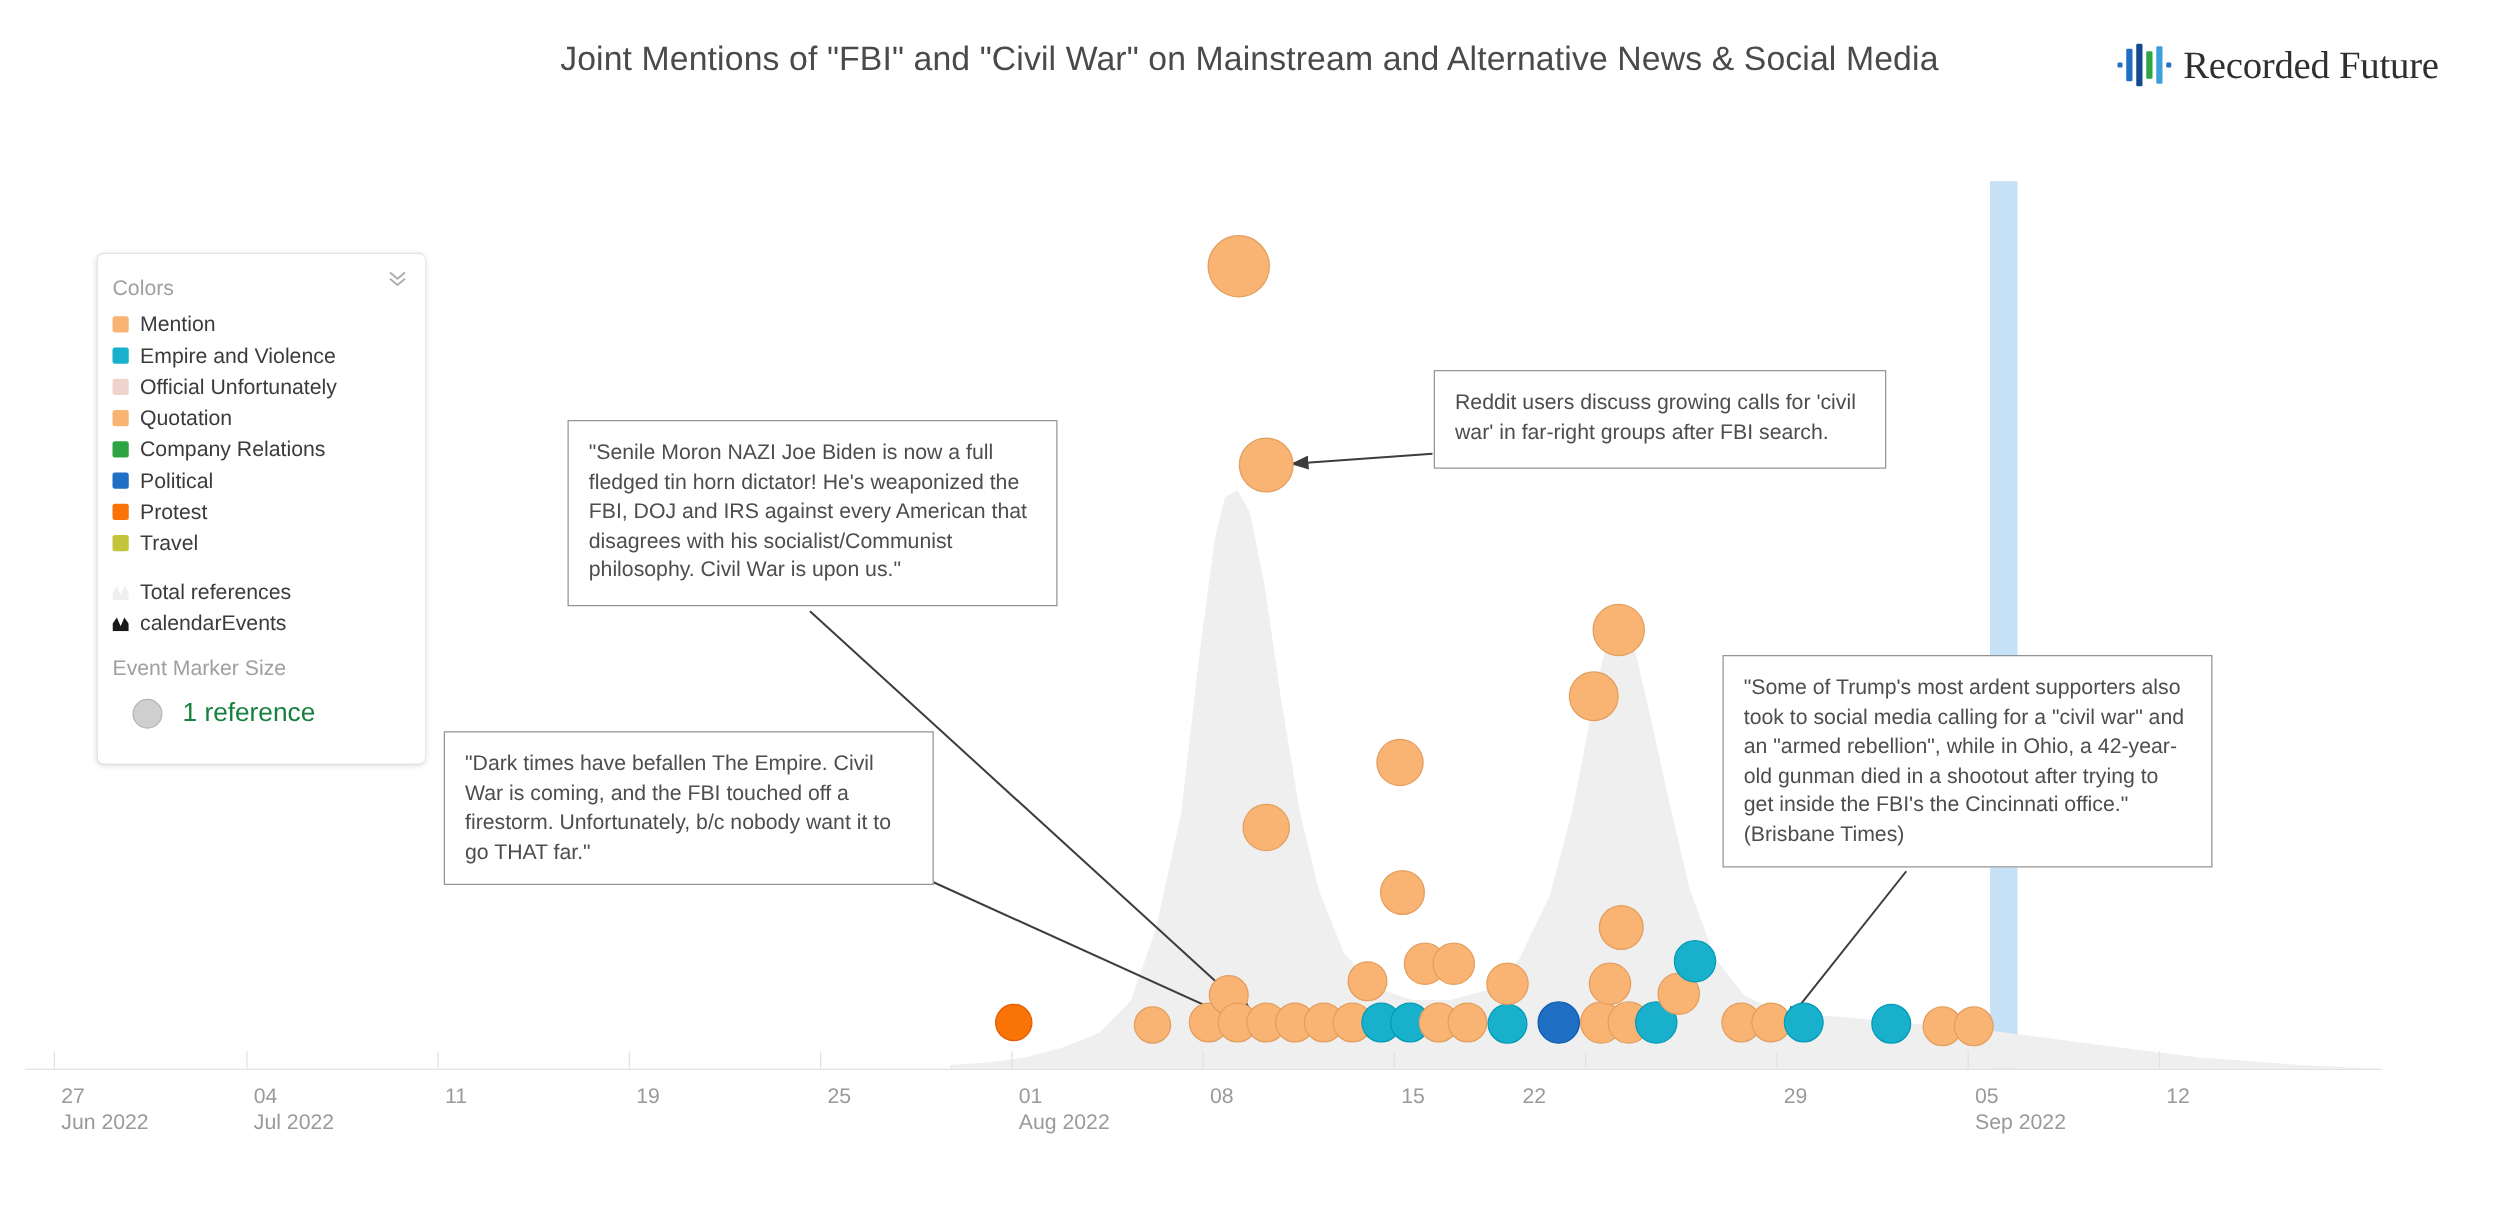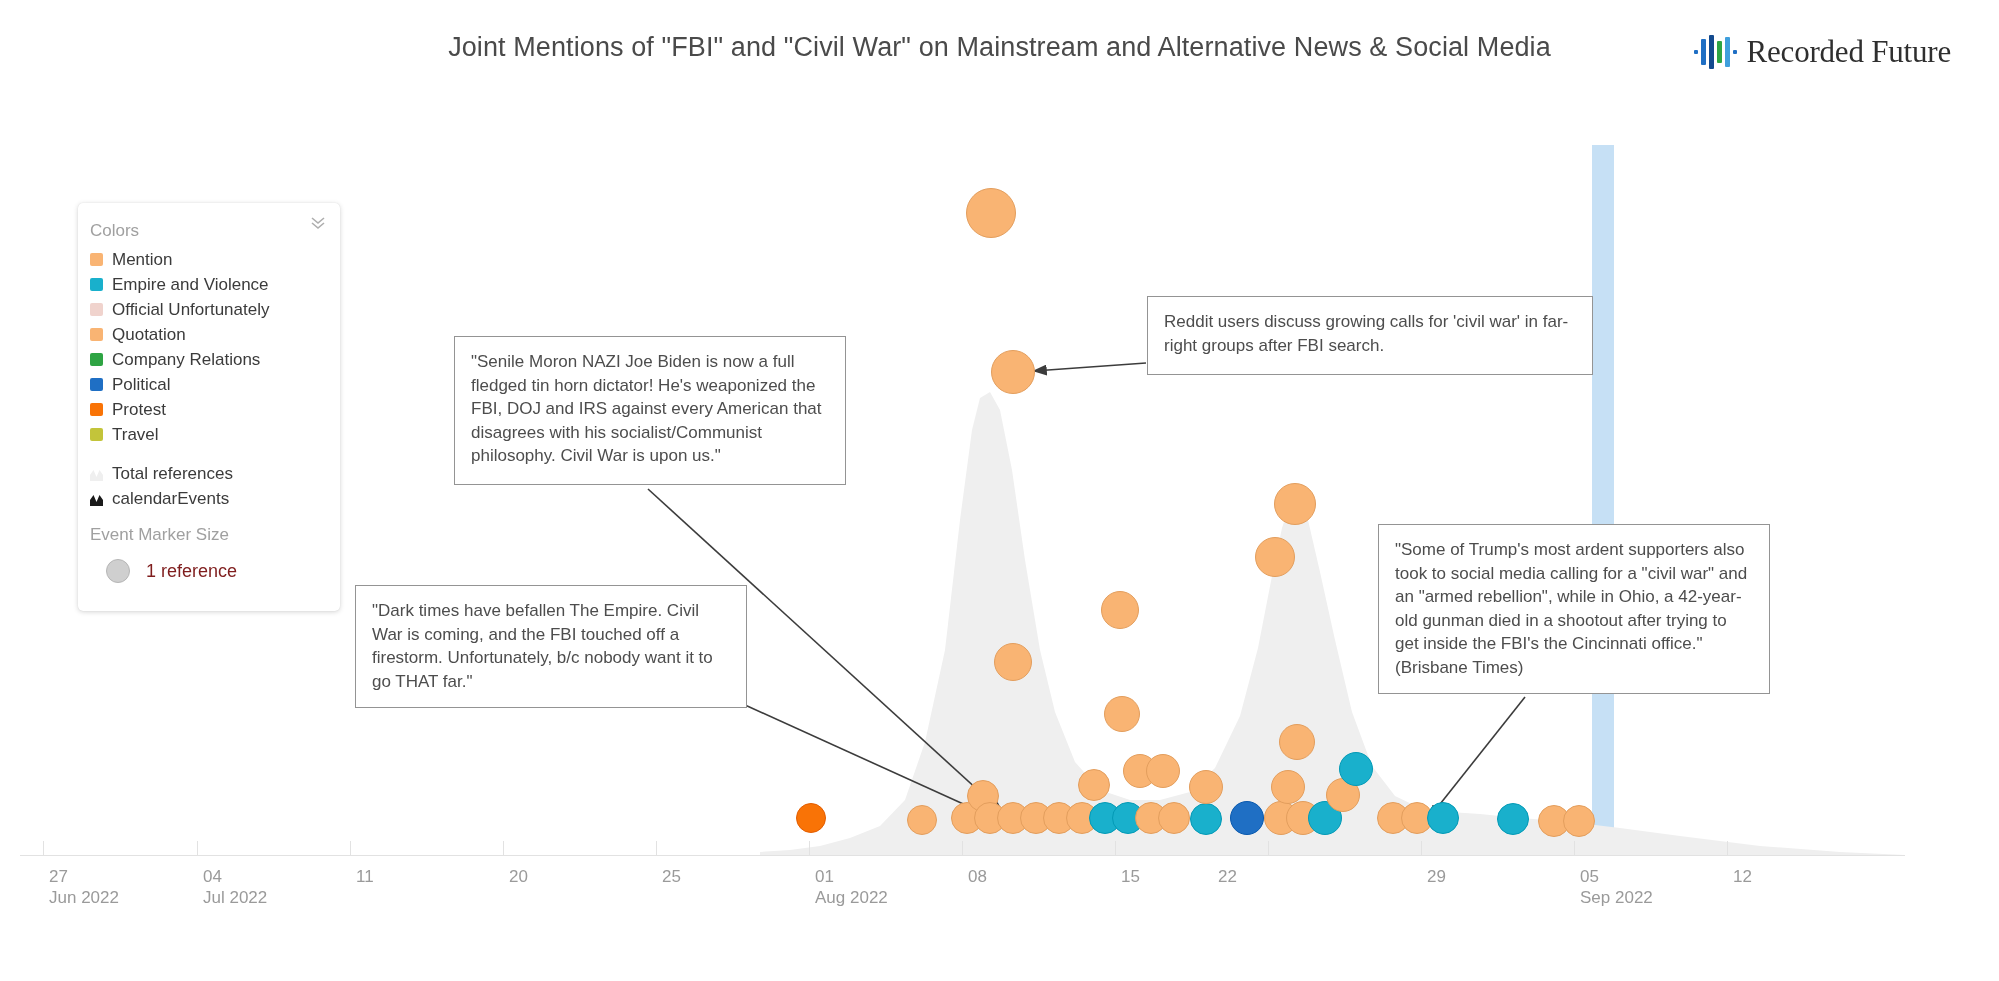--- a/index.html
+++ b/index.html
@@ -148,22 +148,22 @@
     height: 40px;
   }
   .size-row.big { height: 50px; }
   .size-bubble {
     background: #cfcfcf;
     border: 1px solid #b6b6b6;
     border-radius: 50%;
     flex: 0 0 auto;
   }
   .size-label {
-    font-size: 18px;
-    color: #7f1d1d;
+    font-size: 21px;
+    color: #15803d;
     white-space: nowrap;
   }
 
   
   .annotation {
     position: absolute;
     background: #ffffff;
     border: 1px solid #949494;
     box-sizing: border-box;
     padding: 13px 16px 14px 16px;
@@ -264,21 +264,21 @@
     <div class="axis-tick" style="left: 1115px;"></div>
     <div class="axis-tick" style="left: 1268px;"></div>
     <div class="axis-tick" style="left: 1421px;"></div>
     <div class="axis-tick" style="left: 1574px;"></div>
     <div class="axis-tick" style="left: 1727px;"></div>
   </div>
 <div id="axis-labels">
     <div class="axis-label" style="left: 49px;"><span>27</span><span class="sub">Jun 2022</span></div>
     <div class="axis-label" style="left: 203px;"><span>04</span><span class="sub">Jul 2022</span></div>
     <div class="axis-label" style="left: 356px;"><span>11</span></div>
-    <div class="axis-label" style="left: 509px;"><span>20</span></div>
+    <div class="axis-label" style="left: 509px;"><span>19</span></div>
     <div class="axis-label" style="left: 662px;"><span>25</span></div>
     <div class="axis-label" style="left: 815px;"><span>01</span><span class="sub">Aug 2022</span></div>
     <div class="axis-label" style="left: 968px;"><span>08</span></div>
     <div class="axis-label" style="left: 1121px;"><span>15</span></div>
     <div class="axis-label" style="left: 1218px;"><span>22</span></div>
     <div class="axis-label" style="left: 1427px;"><span>29</span></div>
     <div class="axis-label" style="left: 1580px;"><span>05</span><span class="sub">Sep 2022</span></div>
     <div class="axis-label" style="left: 1733px;"><span>12</span></div>
   </div>
 
@@ -347,15 +347,15 @@
           <span class="size-bubble" style="width: 22px; height: 22px;"></span>
         </span>
         <span class="size-label">1 reference</span>
       </div>
     </div>
 </div>
 
 <div id="annotation-layer">
     <div class="annotation" style="left: 454px; top: 336px; width: 392px; min-height: 149px;"><span>"Senile Moron NAZI Joe Biden is now a full fledged tin horn dictator! He's weaponized the FBI, DOJ and IRS against every American that disagrees with his socialist/Communist philosophy. Civil War is upon us."</span></div>
     <div class="annotation" style="left: 355px; top: 585px; width: 392px; min-height: 106px;"><span>"Dark times have befallen The Empire. Civil War is coming, and the FBI touched off a firestorm. Unfortunately, b/c nobody want it to go THAT far."</span></div>
-    <div class="annotation" style="left: 1147px; top: 296px; width: 446px; min-height: 79px;"><span>Reddit users discuss growing calls for 'civil war' in far-right groups after FBI search.</span></div>
+    <div class="annotation" style="left: 1147px; top: 296px; width: 362px; min-height: 79px;"><span>Reddit users discuss growing calls for 'civil war' in far-right groups after FBI search.</span></div>
     <div class="annotation" style="left: 1378px; top: 524px; width: 392px; min-height: 170px;"><span>"Some of Trump's most ardent supporters also took to social media calling for a "civil war" and an "armed rebellion", while in Ohio, a 42-year-old gunman died in a shootout after trying to get inside the FBI's the Cincinnati office." (Brisbane Times)</span></div>
   </div>
 
 </body></html>

